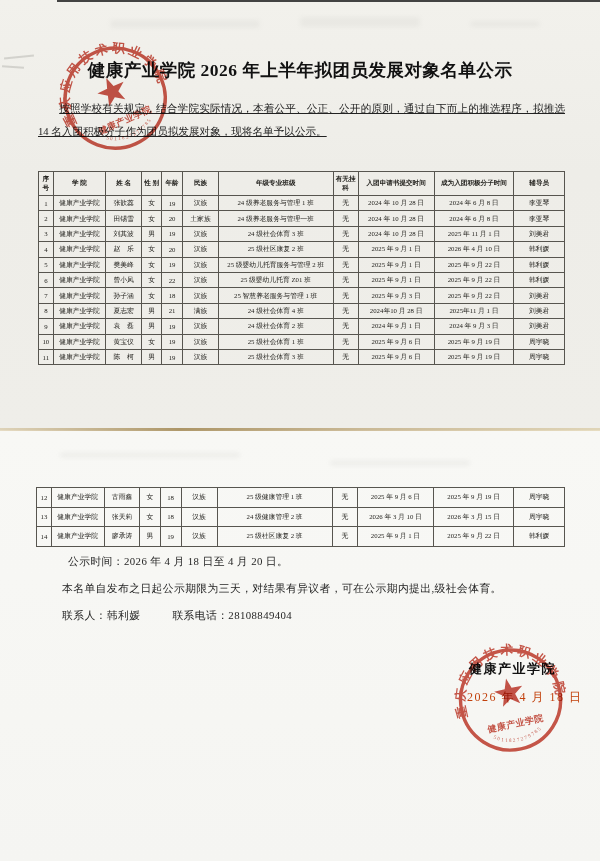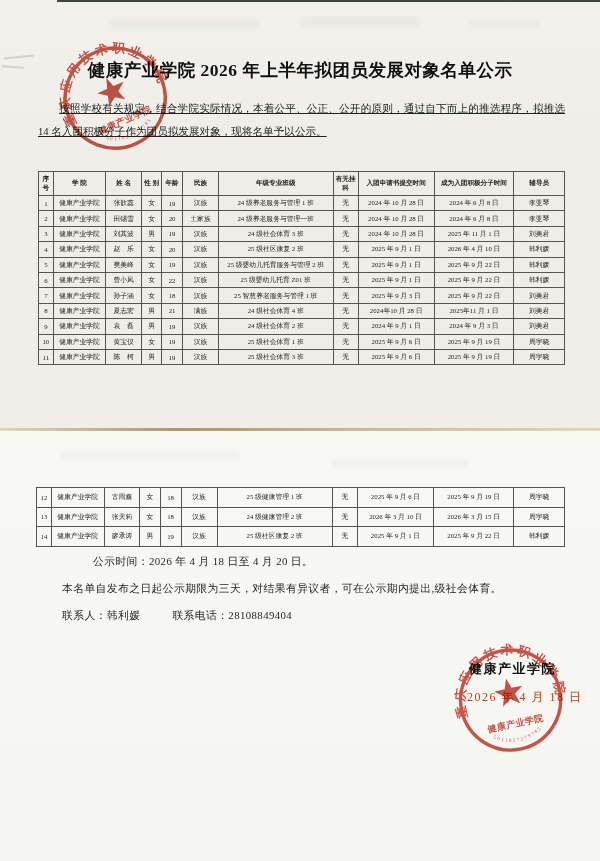--- a/index.html
+++ b/index.html
@@ -28,21 +28,21 @@
   .roster{position:absolute;left:38px;width:527px;}
   .roster.t1{top:171px;}
   .roster.t2{top:487px;left:36px;width:529px;}
   .roster th,.roster td{border:1px solid #57554f;text-align:center;vertical-align:middle;
     padding:0 1px;overflow:hidden;color:#24231f;}
   .roster th{font-size:6.6px;font-weight:bold;height:23px;white-space:normal;line-height:1.35;}
   .roster td{font-size:6.8px;white-space:nowrap;}
   .t1 td{height:14.4px;}
   .t2 td{height:18.5px;}
 
-  .foot-line{position:absolute;left:93px;font-size:10.8px;color:#1f1f1f;letter-spacing:.4px;}
+  .foot-line{position:absolute;left:68px;font-size:10.8px;color:#1f1f1f;letter-spacing:.4px;}
   .fl1{top:555px;}
   .fl2{top:582px;left:62px;}
   .fl3{top:609px;left:62px;}
   .fl3 .gap{display:inline-block;width:32px;}
 
   .seal{position:absolute;opacity:.85;mix-blend-mode:multiply;}
   .seal-top{left:51px;top:33px;transform:rotate(-24deg);}
   .seal-bottom{left:446px;top:635px;transform:rotate(-12deg);}
   .seal .ring{fill:none;stroke:#c23a2b;stroke-width:3.4px;}
   .seal .arc{font-size:12.5px;font-weight:bold;fill:#c23a2b;letter-spacing:3.5px;

